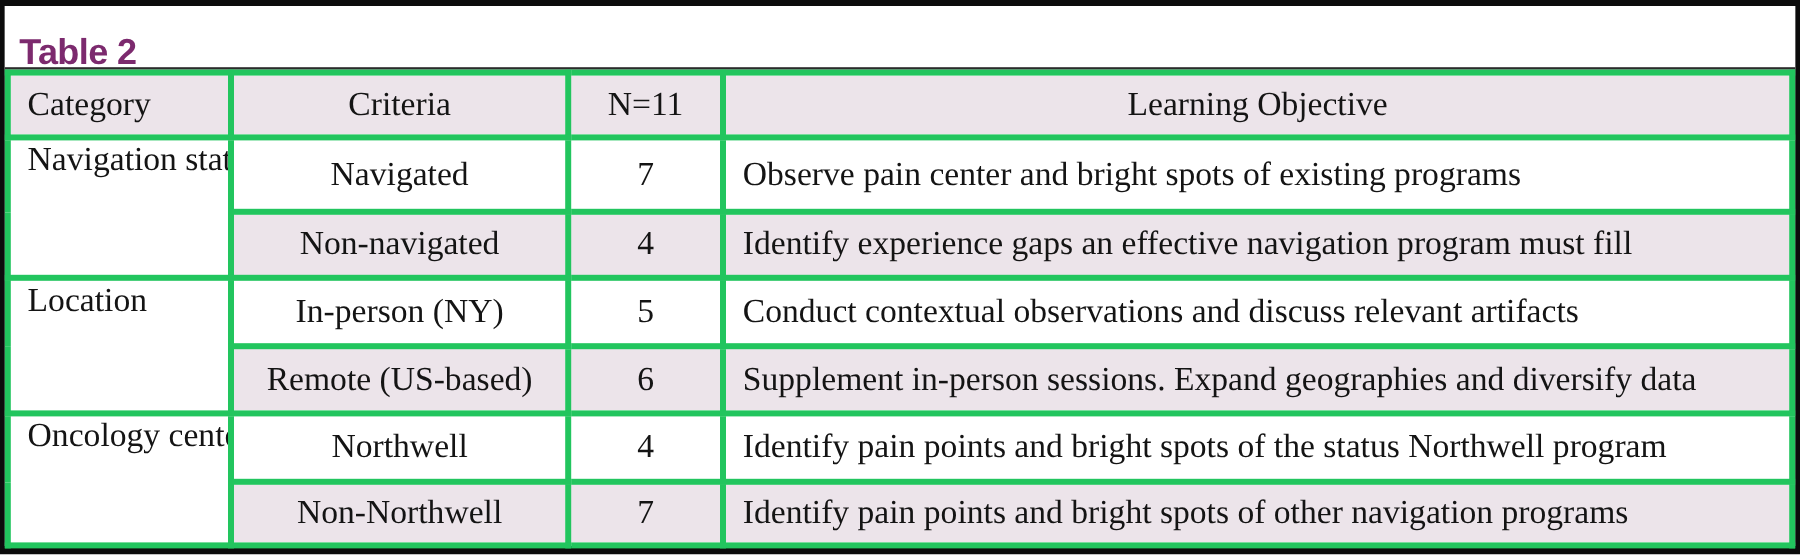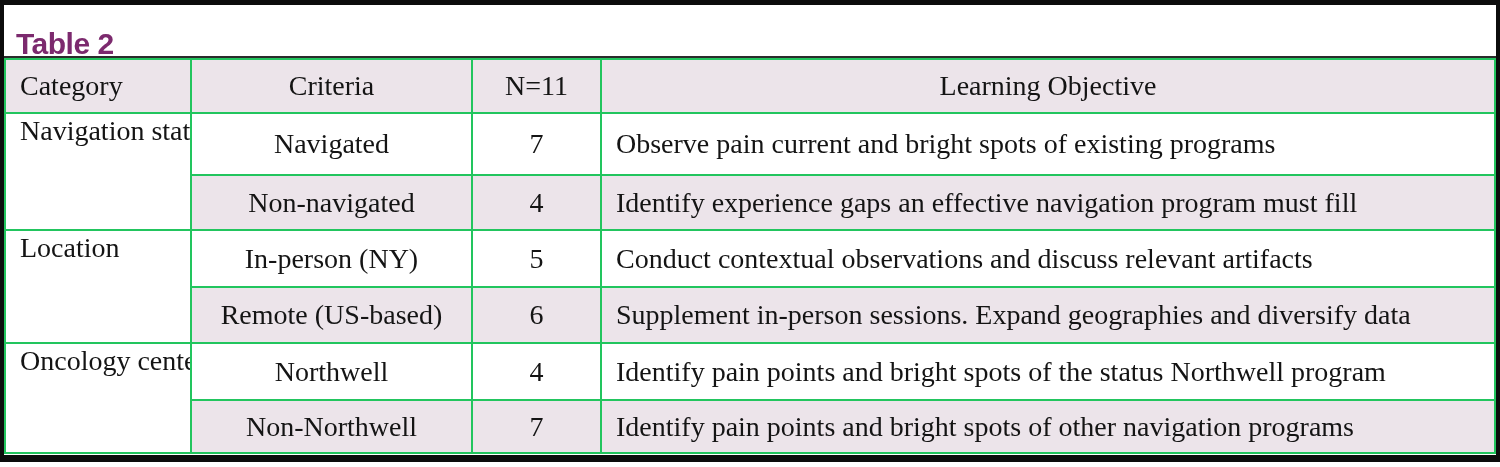--- a/index.html
+++ b/index.html
@@ -36,21 +36,21 @@
   .title-label { color: #7c2a6e; margin-top: 25px; }
   table.data {
     border-collapse: collapse;
     width: 100%;
     table-layout: fixed;
     font-family: "Liberation Serif", "DejaVu Serif", serif;
     font-size: 28px;
     color: #141414;
   }
   table.data th, table.data td {
-    border: 2px solid #22c55e;
+    border: 5px solid #22c55e;
     padding: 0 14px;
     overflow: hidden;
     white-space: nowrap;
   }
   thead tr { height: 54px; background: #ece4ea; }
   th { font-weight: normal; text-align: center; }
   th.cat-h { text-align: left; padding-left: 11px; }
   tr.row-a { background: #ffffff; }
   tr.row-b { background: #ece4ea; }
   tr.rr1 { height: 62px; }
@@ -92,21 +92,21 @@
         <th>Criteria</th>
         <th>N=11</th>
         <th>Learning Objective</th>
       </tr>
     </thead>
     <tbody>
       <tr class="row-a rr1">
         <td class="cat" rowspan="2">Navigation status</td>
         <td class="crit">Navigated</td>
         <td class="num">7</td>
-        <td class="obj">Observe pain current and bright spots of existing programs</td>
+        <td class="obj">Observe pain center and bright spots of existing programs</td>
       </tr>
       <tr class="row-b rr2">
         <td class="crit">Non-navigated</td>
         <td class="num">4</td>
         <td class="obj">Identify experience gaps an effective navigation program must fill</td>
       </tr>
       <tr class="row-a rr3">
         <td class="cat" rowspan="2">Location</td>
         <td class="crit">In-person (NY)</td>
         <td class="num">5</td>

